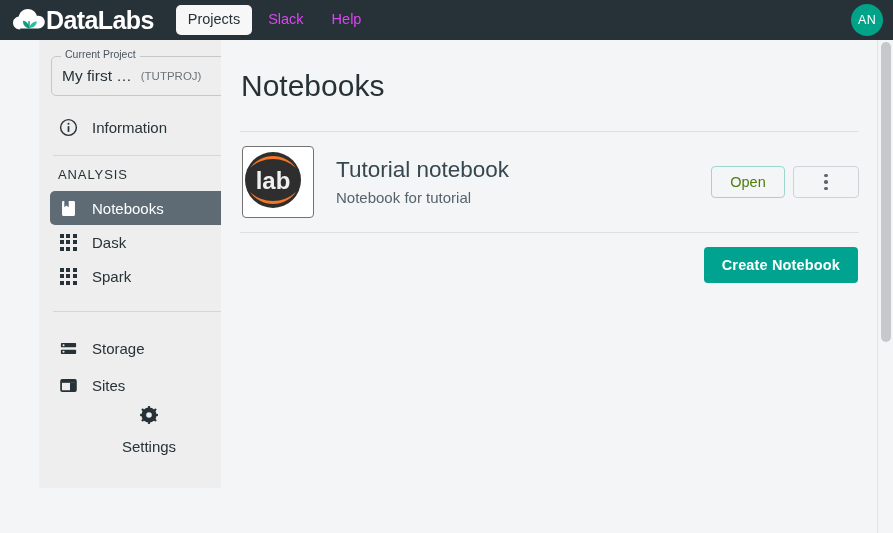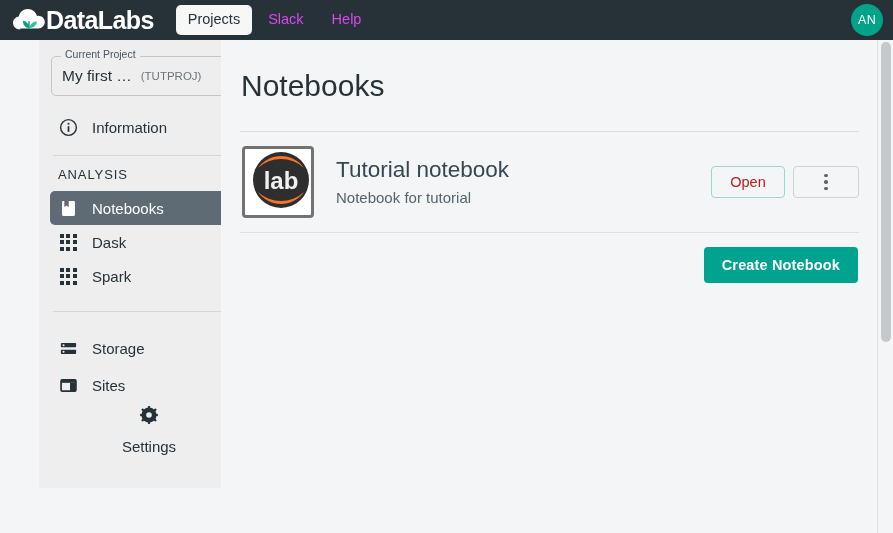--- a/index.html
+++ b/index.html
@@ -220,25 +220,25 @@
   .nb-row {
     display: flex;
     align-items: center;
     padding: 14px 0 14px 2px;
     min-height: 92px;
   }
 
   .nb-thumb {
     width: 72px; height: 72px;
     background: #ffffff;
-    border: 3px solid #737373;
+    border: 1px solid #737373;
     border-radius: 4px;
     display: flex;
     align-items: center;
-    justify-content: flex-end;
+    justify-content: flex-start;
     flex: 0 0 72px;
   }
 
   .nb-text { margin-left: 22px; flex: 1 1 auto; min-width: 0; }
   .nb-title {
     font-size: 22.5px;
     color: #37474f;
     line-height: 1.15;
     white-space: nowrap;
   }
@@ -271,21 +271,21 @@
     line-height: 1;
   }
 
   .btn-group { display: flex; gap: 8px; }
 
   .btn-open {
     width: 74px; height: 32px;
     border: 1px solid #9dd6d0;
     border-radius: 4px;
     background: #f4f5f6;
-    color: #b91c1c;
+    color: #4d7c0f;
     font-size: 14.5px;
     display: flex; align-items: center; justify-content: center;
     cursor: pointer;
     font-family: "Liberation Sans", sans-serif;
   }
 
   .btn-kebab {
     width: 66px; height: 32px;
     border: 1px solid #cfd3d6;
     border-radius: 4px;

